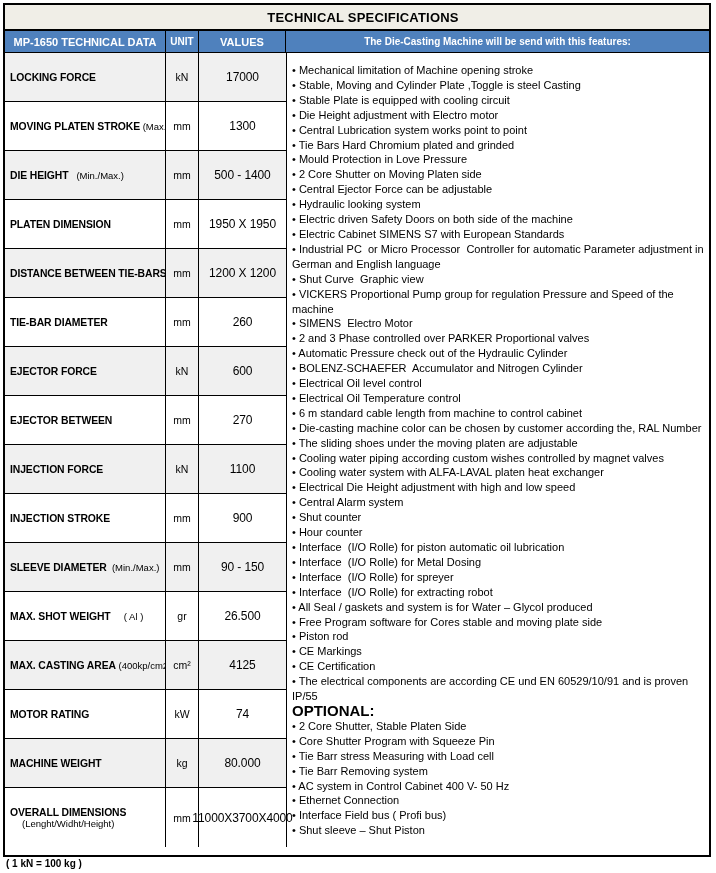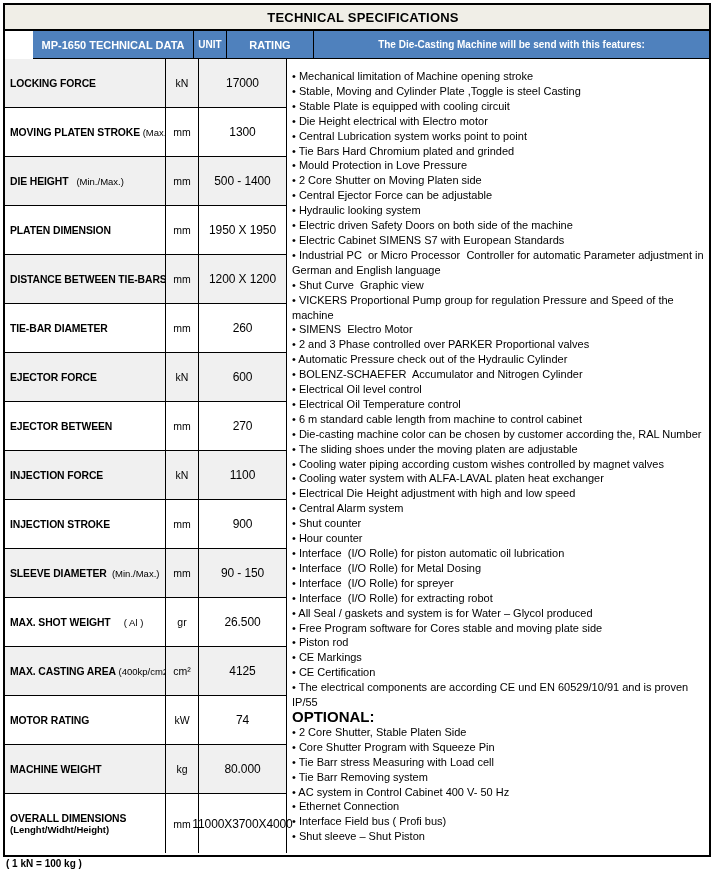--- a/index.html
+++ b/index.html
@@ -21,24 +21,24 @@
   }
 
   .title-row {
     height: 26px;
     border-bottom: 2px solid #000;
     display: flex; align-items: center; justify-content: center;
     font-weight: bold; font-size: 13px; letter-spacing: .2px; padding-left: 12px;
   }
 
   .header-row {
-    height: 28px;
+    height: 22px;
     border-bottom: 1px solid #000;
     display: flex;
-    color: #ffffff; font-weight: bold; margin-left: 28px;
+    color: #ffffff; font-weight: bold;
   }
   .header-row .hc { display: flex; align-items: center; justify-content: center; height: 100%; }
   .hc1 { width: 161px; border-right: 1px solid #000; font-size: 11px; }
   .hc2 { width: 33px;  border-right: 1px solid #000; font-size: 10px; }
   .hc3 { width: 87px;  border-right: 1px solid #000; font-size: 11px; }
   .hc4 { flex: 1; font-size: 10px; }
 
   .body-wrap { display: flex; height: 794px; }
   .left-table { width: 281px; }
 
@@ -47,21 +47,21 @@
   .row.last { height: 59px; border-bottom: none; }
 
   .c-label {
     width: 161px; border-right: 1px solid #000;
     padding-left: 5px; padding-right: 2px;
     display: flex; flex-direction: column; justify-content: center;
     overflow: hidden;
   }
   .lbl-line { white-space: pre; font-weight: bold; font-size: 10.4px; letter-spacing: -0.1px; }
   .lbl-note { font-weight: normal; font-size: 9.5px; letter-spacing: 0; }
-  .lbl-note-block { font-weight: bold; font-size: 9.5px; white-space: pre; }
+  .lbl-note-block { font-weight: normal; font-size: 9.5px; white-space: pre; margin-left: 12px; }
   .c-unit {
     width: 33px; border-right: 1px solid #000;
     display: flex; align-items: center; justify-content: center;
     font-size: 10.5px;
   }
   .c-val {
     width: 87px;
     display: flex; align-items: center; justify-content: center;
     font-size: 12px; letter-spacing: -0.1px;
   }
@@ -86,21 +86,21 @@
 <body>
 
 <div class="sheet">
   <div class="spec-table">
 
     <div class="title-row" style="background: rgb(240, 238, 231);">TECHNICAL SPECIFICATIONS</div>
 
     <div class="header-row" style="background: rgb(79, 129, 189); color: rgb(255, 255, 255);">
       <div class="hc hc1">MP-1650 TECHNICAL DATA</div>
       <div class="hc hc2">UNIT</div>
-      <div class="hc hc3">RATING</div>
+      <div class="hc hc3">VALUES</div>
       <div class="hc hc4">The Die-Casting Machine will be send with this features:</div>
     </div>
 
     <div class="body-wrap">
       <div class="left-table">
           <div class="row stripe">
             <div class="c-label">
               <div class="lbl-line"><span>LOCKING FORCE</span></div>
             </div>
             <div class="c-unit">kN</div>
@@ -210,21 +210,21 @@
               <div class="lbl-note-block">(Lenght/Widht/Height)</div>
             </div>
             <div class="c-unit">mm</div>
             <div class="c-val">11000X3700X4000</div>
           </div>
         </div>
       <div class="feat-cell">
           <div class="fi">• Mechanical limitation of Machine opening stroke</div>
           <div class="fi">• Stable, Moving and Cylinder Plate ,Toggle is steel Casting</div>
           <div class="fi">• Stable Plate is equipped with cooling circuit</div>
-          <div class="fi">• Die Height electrical with Electro motor</div>
+          <div class="fi">• Die Height adjustment with Electro motor</div>
           <div class="fi">• Central Lubrication system works point to point</div>
           <div class="fi">• Tie Bars Hard Chromium plated and grinded</div>
           <div class="fi">• Mould Protection in Love Pressure</div>
           <div class="fi">• 2 Core Shutter on Moving Platen side</div>
           <div class="fi">• Central Ejector Force can be adjustable</div>
           <div class="fi">• Hydraulic looking system</div>
           <div class="fi">• Electric driven Safety Doors on both side of the machine</div>
           <div class="fi">• Electric Cabinet SIMENS S7 with European Standards</div>
           <div class="fi">• Industrial PC  or Micro Processor  Controller for automatic Parameter adjustment in German and English language</div>
           <div class="fi">• Shut Curve  Graphic view</div>

